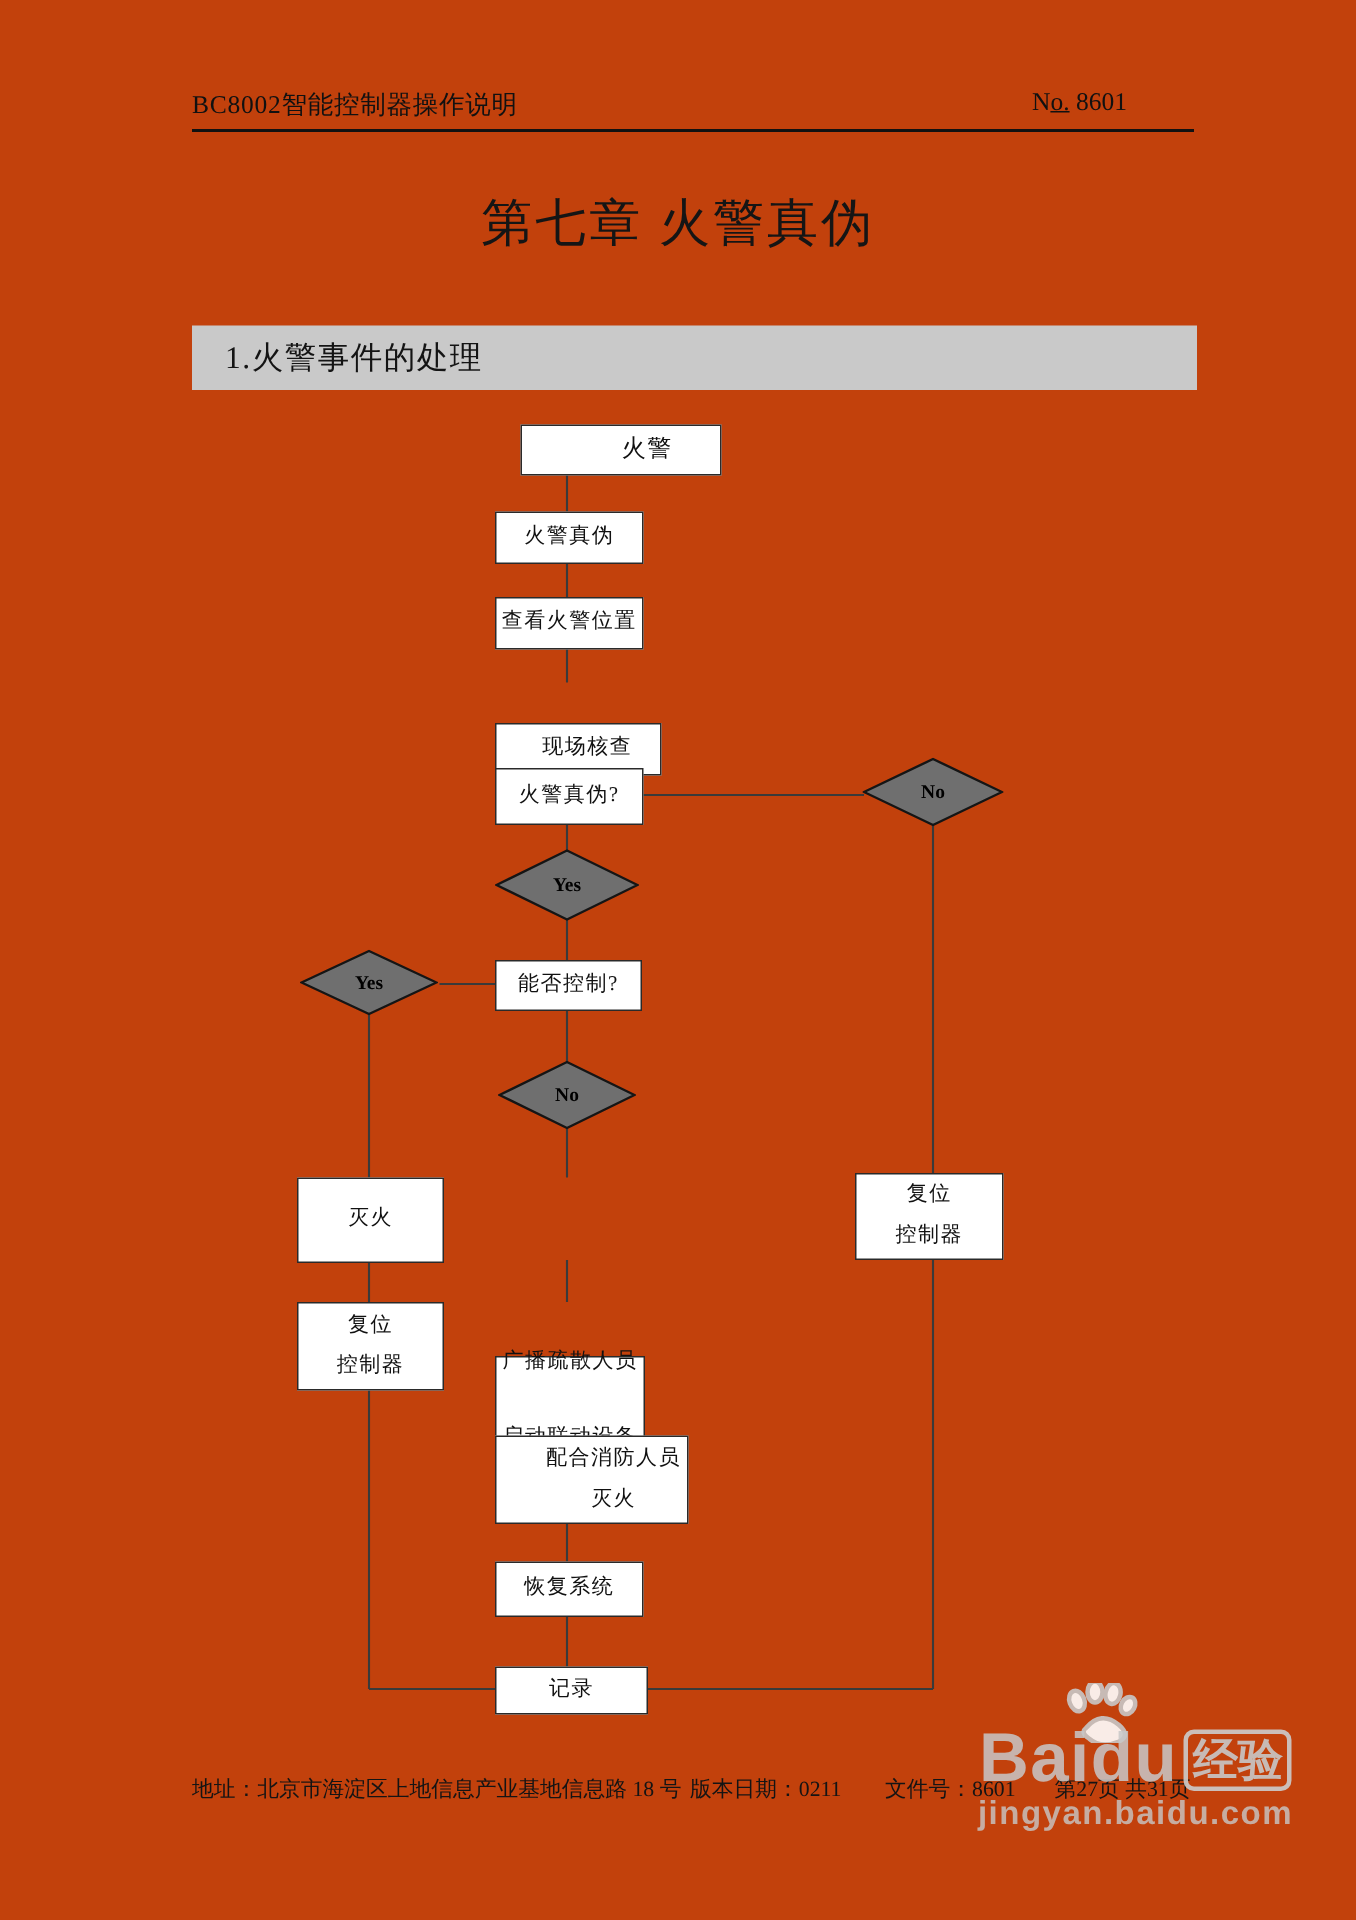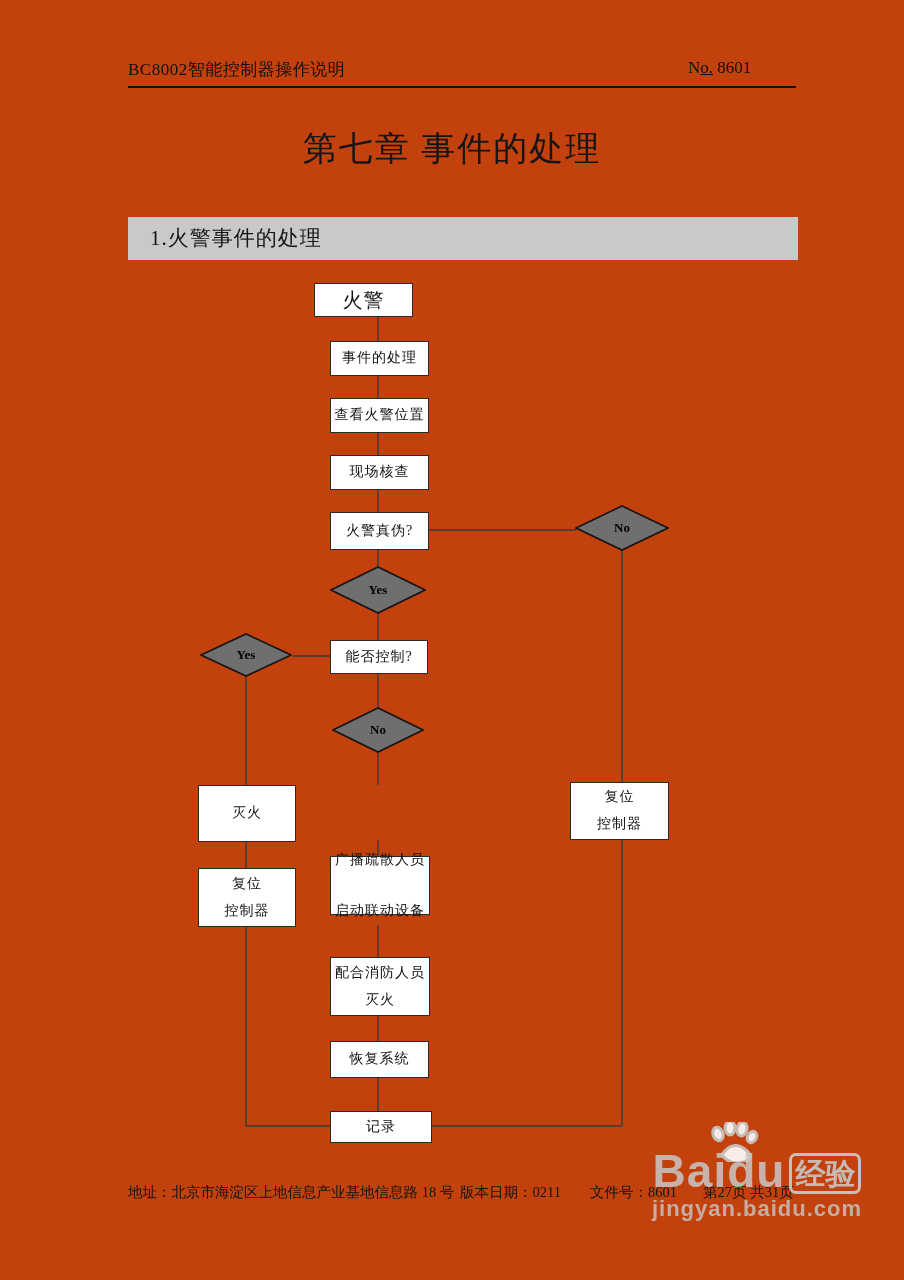--- a/index.html
+++ b/index.html
@@ -54,21 +54,21 @@
 </style>
 </head>
 <body>
 
 <div class="page">
 
   <div class="hdr-title">BC8002智能控制器操作说明</div>
   <div class="hdr-no"><span>N</span><span class="u">o.</span>&nbsp;<span>8601</span></div>
   <div class="hdr-rule"></div>
 
-  <div class="chapter">第七章 事件的处理</div>
+  <div class="chapter">第七章 火警真伪</div>
   <div class="section-bar">
     <span>1.火警事件的处理</span>
   </div>
 
   <svg class="connectors" width="904" height="1280" viewBox="0 0 904 1280">
     <g stroke="#3a3a3a" stroke-width="1.4" fill="none">
       <line x1="378" y1="315" x2="378" y2="341"></line>
       <line x1="378" y1="374" x2="378" y2="398"></line>
       <line x1="378" y1="431" x2="378" y2="455"></line>
       <line x1="378" y1="488" x2="378" y2="512"></line>
@@ -83,33 +83,33 @@
       <line x1="622" y1="838" x2="622" y2="1126"></line>
       <line x1="622" y1="1126" x2="430" y2="1126"></line>
       <line x1="330" y1="656" x2="293" y2="656"></line>
       <line x1="246" y1="676" x2="246" y2="785"></line>
       <line x1="246" y1="840" x2="246" y2="868"></line>
       <line x1="246" y1="925" x2="246" y2="1126"></line>
       <line x1="246" y1="1126" x2="330" y2="1126"></line>
     </g>
   </svg>
 
-  <div class="fbox" style="left:314px;top:283px;width:97px;height:32px;font-size:20px;">
+  <div class="fbox" style="left:347px;top:283px;width:97px;height:32px;font-size:16px;padding-left:35px;">
       <span class="ln">火警</span>
     </div>
 
   <div class="fbox" style="left:330px;top:341px;width:97px;height:33px;">
-      <span class="ln">事件的处理</span>
+      <span class="ln">火警真伪</span>
     </div>
 
   <div class="fbox" style="left:330px;top:398px;width:97px;height:33px;">
       <span class="ln">查看火警位置</span>
     </div>
 
-  <div class="fbox" style="left:330px;top:455px;width:97px;height:33px;">
+  <div class="fbox" style="left:330px;top:482px;width:97px;height:33px;padding-left:12px;">
       <span class="ln">现场核查</span>
     </div>
 
   <div class="fbox" style="left:330px;top:512px;width:97px;height:36px;">
       <span class="ln">火警真伪?</span>
     </div>
 
   <div class="fbox" style="left:330px;top:640px;width:96px;height:32px;">
       <span class="ln">能否控制?</span>
     </div>
@@ -122,26 +122,26 @@
   <div class="fbox" style="left:570px;top:782px;width:97px;height:56px;">
     <span class="ln">复位</span>
     <span class="ln">控制器</span>
   </div>
 
   <div class="fbox" style="left:198px;top:868px;width:96px;height:57px;">
     <span class="ln">复位</span>
     <span class="ln">控制器</span>
   </div>
 
-  <div class="fbox" style="left:330px;top:856px;width:98px;height:57px;gap:24px;">
+  <div class="fbox" style="left:330px;top:904px;width:98px;height:57px;gap:24px;">
     <span class="ln">广播疏散人员</span>
     <span class="ln">启动联动设备</span>
   </div>
 
-  <div class="fbox" style="left:330px;top:957px;width:98px;height:57px;">
+  <div class="fbox" style="left:330px;top:957px;width:98px;height:57px;padding-left:29px;">
     <span class="ln">配合消防人员</span>
     <span class="ln">灭火</span>
   </div>
 
   <div class="fbox" style="left:330px;top:1041px;width:97px;height:35px;">
       <span class="ln">恢复系统</span>
     </div>
 
   <div class="fbox" style="left:330px;top:1111px;width:100px;height:30px;">
       <span class="ln">记录</span>

